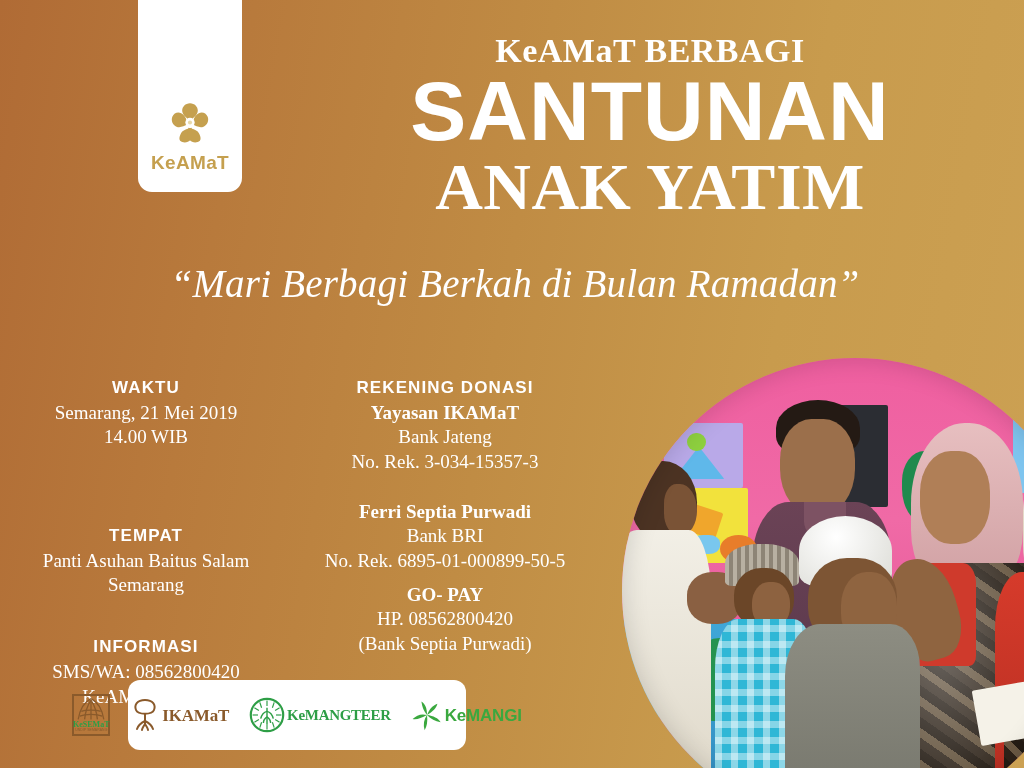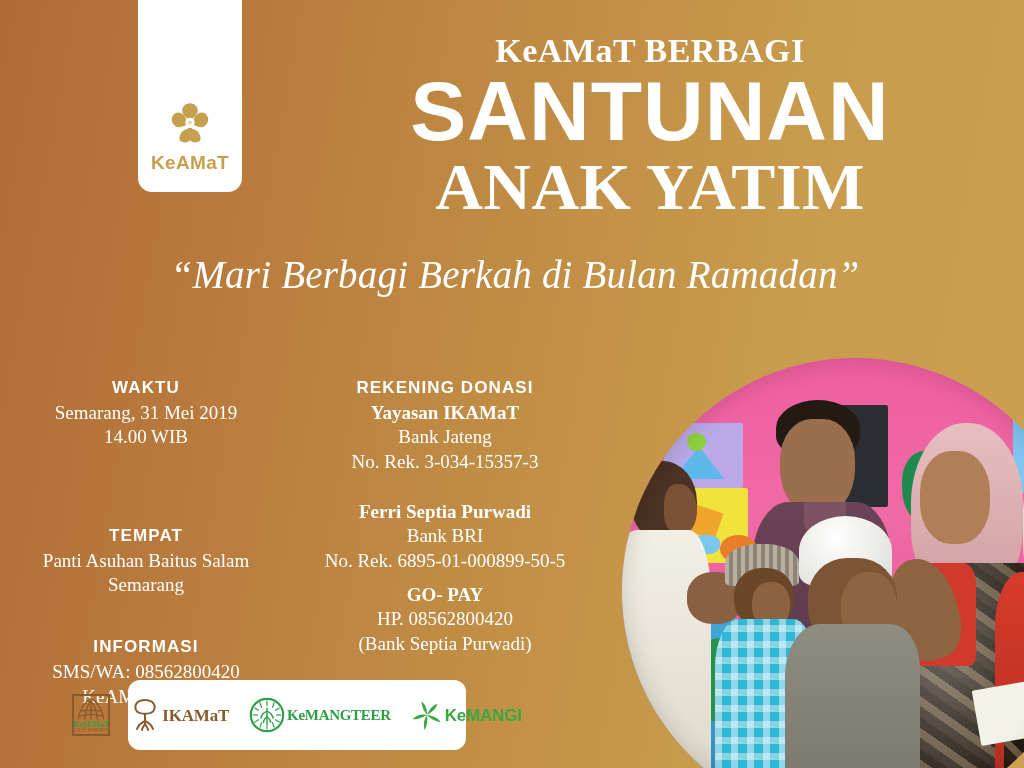--- a/index.html
+++ b/index.html
@@ -162,21 +162,21 @@
   .h-sub {
     font-family: "Liberation Serif", serif;
     font-weight: 700;
     font-size: 66px;
     letter-spacing: .5px;
     line-height: 1;
     margin: 2px 0 0 0;
   }
   .tagline {
     position: absolute;
-    left: 60px; top: 252px;
+    left: 60px; top: 261px;
     width: 910px;
     text-align: center;
     color: #ffffff;
     font-family: "Liberation Serif", serif;
     font-style: italic;
     font-weight: 400;
     font-size: 39px;
     letter-spacing: .2px;
   }
 
@@ -346,21 +346,21 @@
     <div class="h-main">SANTUNAN</div>
     <div class="h-sub">ANAK YATIM</div>
   </div>
 
   <div class="tagline">“Mari Berbagi Berkah di Bulan Ramadan”</div>
 
   <div class="info-wrap">
     <div class="col col-left" id="colLeft">
         <div class="blk">
           <div class="blk-head">WAKTU</div>
-          <div class="blk-line">Semarang, 31 Mei 2019</div>
+          <div class="blk-line">Semarang, 21 Mei 2019</div>
           <div class="blk-line">14.00 WIB</div>
         </div>
         <div class="blk">
           <div class="blk-head">TEMPAT</div>
           <div class="blk-line">Panti Asuhan Baitus Salam</div>
           <div class="blk-line">Semarang</div>
         </div>
         <div class="blk">
           <div class="blk-head">INFORMASI</div>
           <div class="blk-line">SMS/WA: 08562800420</div>

